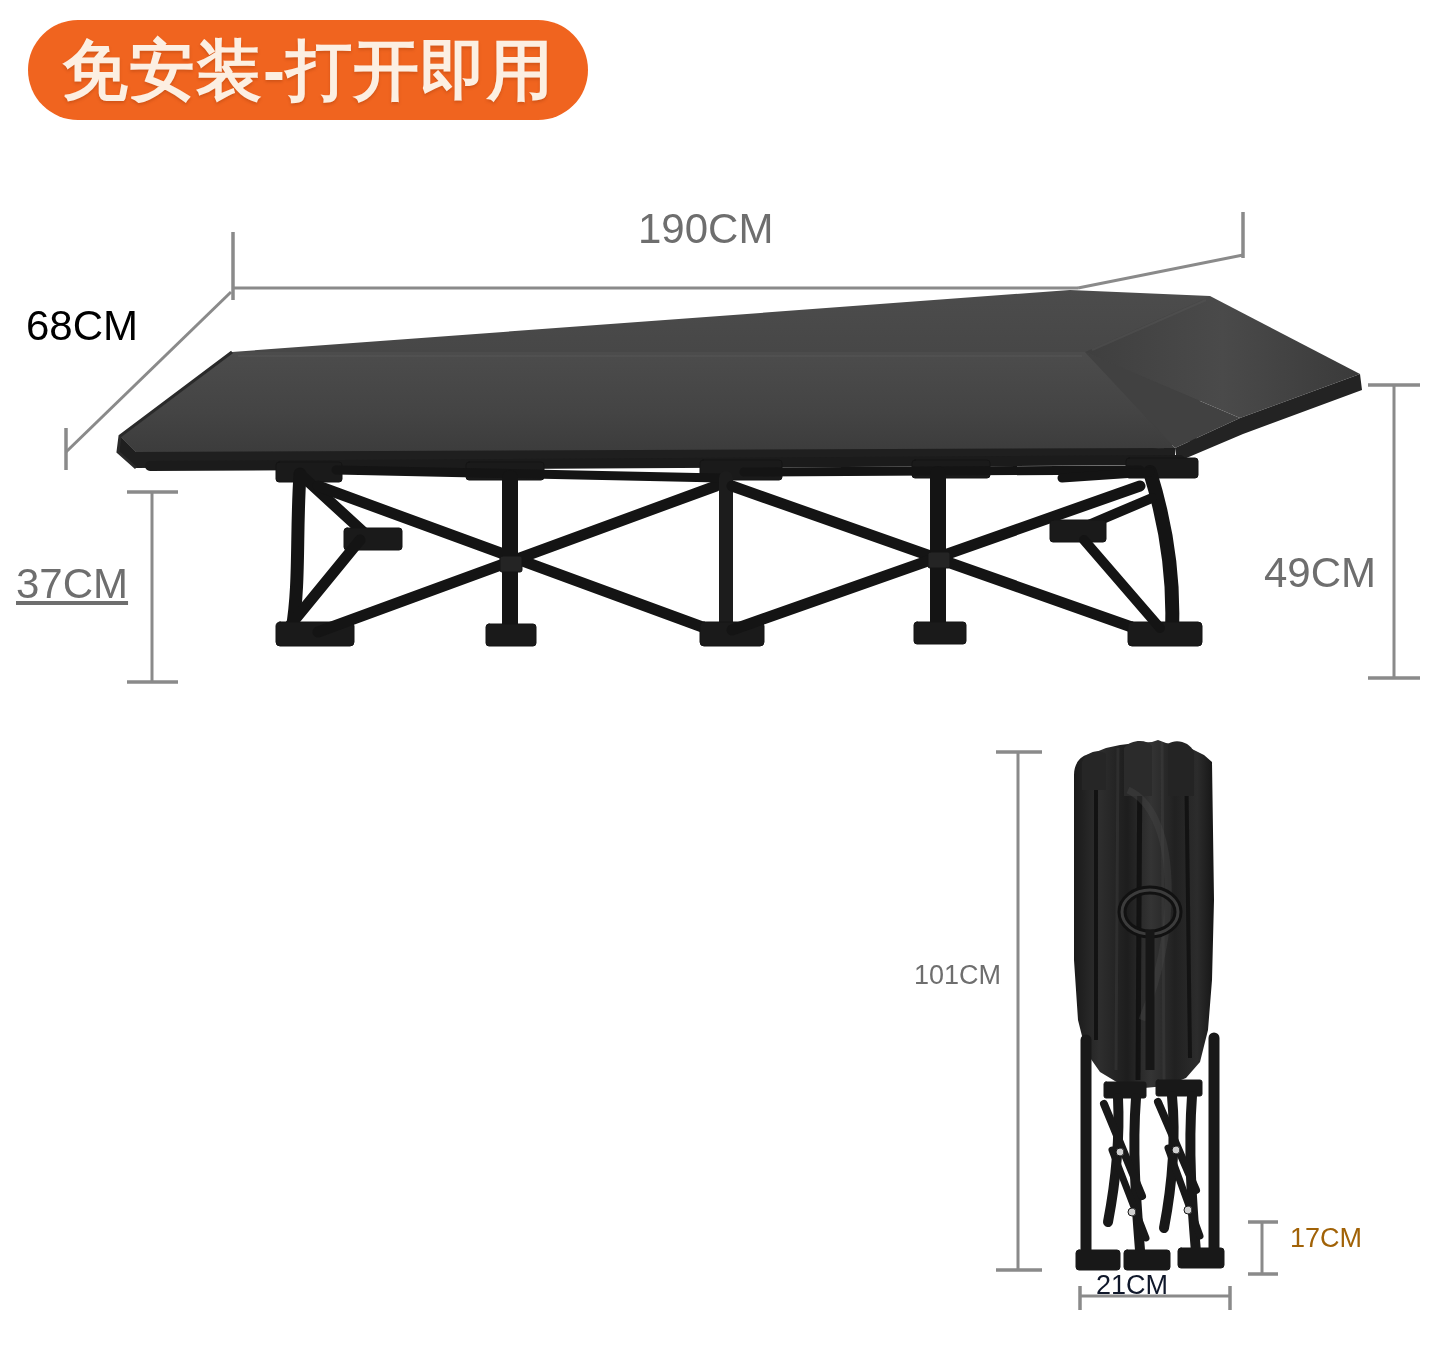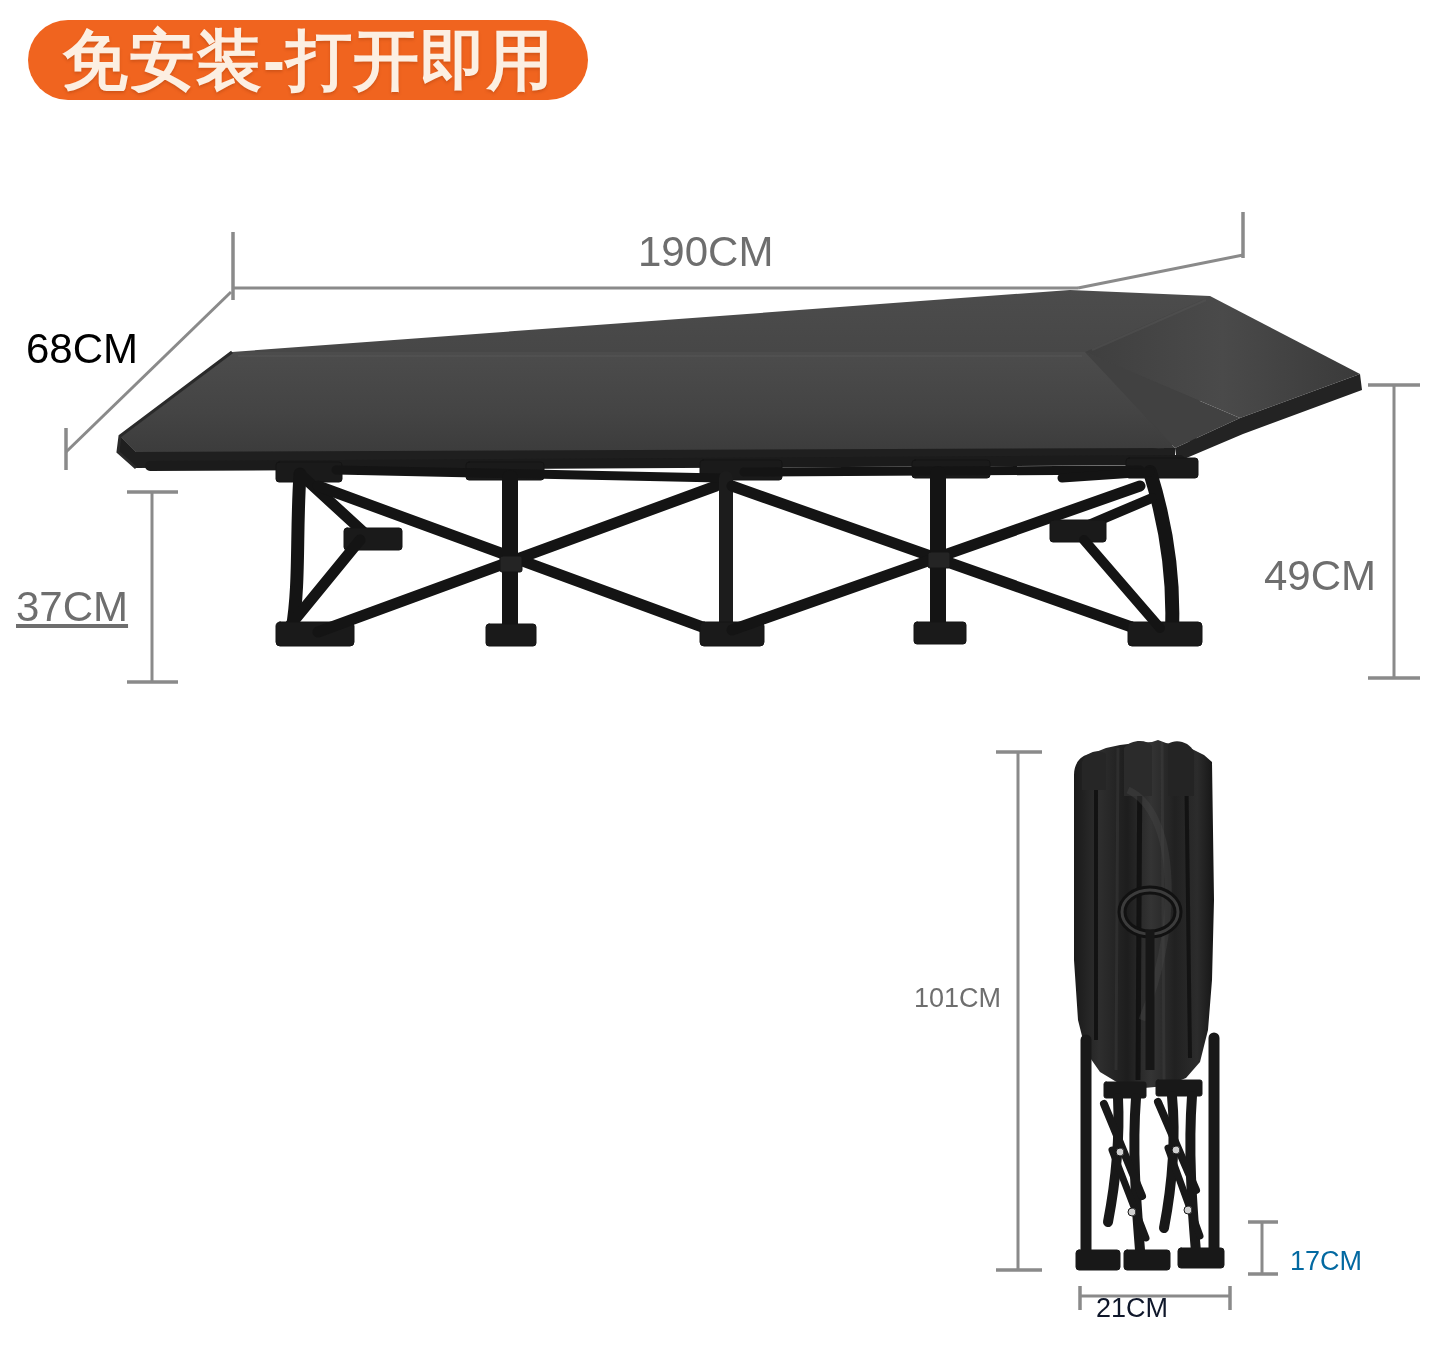--- a/index.html
+++ b/index.html
@@ -8,42 +8,41 @@
     background:#ffffff;
     font-family:"Liberation Sans","DejaVu Sans",sans-serif;
     position:relative;
     overflow:hidden;
   }
   .stage{position:absolute;left:0;top:0;width:1440px;height:1354px;}
 
   
   #promo-badge{
     position:absolute;left:28px;top:20px;
-    width:560px;height:80px;
+    width:560px;height:100px;
     border-radius:50px;
     display:flex;align-items:center;justify-content:center;
   }
   #promo-badge .badge-text{
     color:#FCEFE2;
     font-size:66px;
     font-weight:bold;
     letter-spacing:1px;
     line-height:1;
     white-space:nowrap;
     text-shadow:0 2px 3px rgba(120,40,0,.25);
   }
 
   
   .dim-label{
     position:absolute;
     color:#6e6e6e;
     font-size:42px;
     line-height:1;
     white-space:nowrap;
-    margin-top:23px;
   }
   .dim-label.small{font-size:27px;}
 
   
   svg.layer{position:absolute;left:0;top:0;width:1440px;height:1354px;overflow:visible;}
   .dimline{stroke:#8a8a8a;stroke-width:3;fill:none;}
   .dimtick{stroke:#8a8a8a;stroke-width:3.5;fill:none;}
 </style>
 </head>
 <body style="background: rgb(255, 255, 255);">
@@ -233,21 +232,21 @@
       <path class="dimtick" d="M1230,1286 L1230,1310" style="stroke: rgb(138, 138, 138);"></path>
     </g>
   </svg>
 
   <div class="dim-label" style="left: 638px; top: 208px; color: rgb(110, 110, 110);">190CM</div>
 
   <div class="dim-label" style="left: 26px; top: 305px; color: #000000;">68CM</div>
 
   <div class="dim-label" style="left: 16px; top: 563px; color: rgb(110, 110, 110); text-decoration: underline;">37CM</div>
 
-  <div class="dim-label" style="left: 1264px; top: 532px; color: rgb(110, 110, 110);">49CM</div>
+  <div class="dim-label" style="left: 1264px; top: 552px; color: rgb(110, 110, 110);">49CM</div>
 
   <div class="dim-label small" style="left: 914px; top: 962px; color: rgb(110, 110, 110);">101CM</div>
 
-  <div class="dim-label small" style="left: 1290px; top: 1225px; color: #0369a1;">17CM</div>
+  <div class="dim-label small" style="left: 1290px; top: 1225px; color: #a16207;">17CM</div>
 
   <div class="dim-label small" style="left: 1096px; top: 1272px; color: #0f172a;">21CM</div>
 
 </div>
 
 </body></html>

